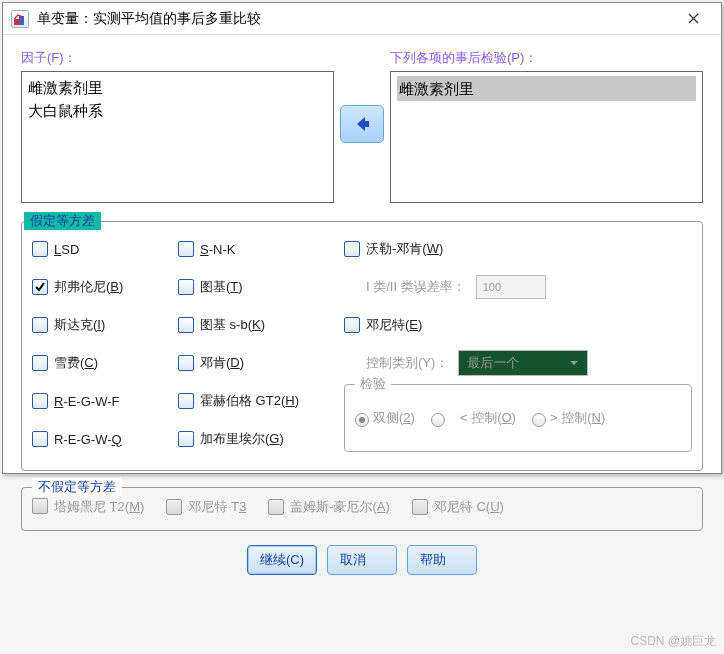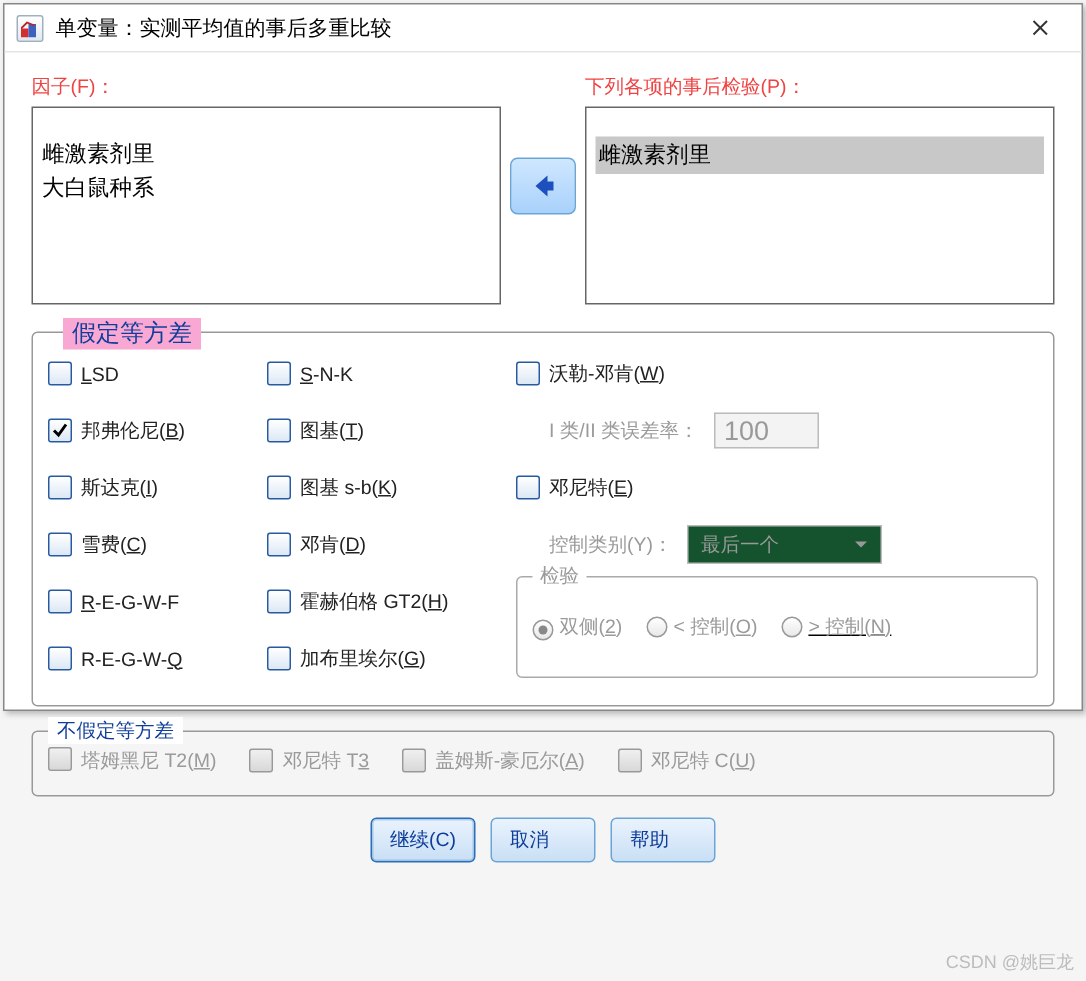--- a/index.html
+++ b/index.html
@@ -35,26 +35,26 @@
   display:inline-flex; align-items:center; justify-content:center;
   margin-right:8px;
 }
 .titlebar-icon svg { width:12px; height:12px; }
 .title-text { flex:1; color:#000; font-size:14px; }
 .close-btn { width:40px; height:28px; display:flex; align-items:center; justify-content:center; cursor:default; }
 .close-btn svg { width:11px; height:11px; stroke:#333; stroke-width:1.3; }
 .content { padding: 14px 18px 8px 18px; }
 .row1 { display:flex; align-items:flex-start; }
 .col { flex:1; }
-.lbl { margin-bottom:4px; color:#ef4444; }
+.lbl { margin-bottom:4px; color:#8b5cf6; }
 .listbox {
   width: 100%; height: 132px;
   border: 1px solid #666;
   background: #fff;
-  padding: 19px 6px;
+  padding: 4px 6px;
   font-size: 15px;
   line-height: 1.55;
   overflow:hidden;
 }
 .listbox.right .sel { background:#c8c8c8; padding:1px 2px; display:block; }
 .arrow-col { width:56px; display:flex; align-items:center; justify-content:center; height:150px; }
 .arrow-btn {
   width:44px; height:38px;
   background: linear-gradient(180deg,#cfe7ff 0%, #a9d1fb 100%);
   border:1px solid #6aa5d6;
@@ -65,25 +65,25 @@
 .arrow-btn svg { width:20px; height:20px; fill:#1d4fbf; }
 .group {
   border:1px solid #999;
   border-radius:4px;
   margin-top: 18px;
   padding: 8px 10px 12px 10px;
   position:relative;
 }
 .group > .legend {
   position:absolute;
-  top:-10px; left:20px;
-  background:#f9a8d4;
+  top:-10px; left:2px;
+  background:#14b8a6;
   padding:0 6px;
   color:#0f3e9a;
-  font-size:16px;
+  font-size:13px;
 }
 .opt-row { display:flex; align-items:center; margin:4px 0; }
 .opt-row.h { min-height:30px; }
 .chk {
   width:16px; height:16px; border:1px solid #275aa1;
   background: linear-gradient(180deg,#fff,#dce8f5);
   border-radius:2px; margin-right:6px;
   display:inline-flex; align-items:center; justify-content:center;
   flex:0 0 auto;
 }
@@ -91,21 +91,21 @@
 .chk svg { width:12px; height:12px; display:none; }
 .chk.checked svg { display:block; }
 .cols3 { display:grid; grid-template-columns: 140px 160px 1fr; column-gap:6px; align-items:start; }
 .subcol { display:flex; flex-direction:column; }
 .txt-dis { color:#9a9a9a; }
 .txt { color:#222; }
 .txt u { text-decoration: underline; }
 .inputbox {
   width:70px; height:24px;
   border:1px solid #bbb; background:#f3f3f3;
-  color:#999; padding:2px 6px; font-size:18px;
+  color:#999; padding:2px 6px; font-size:11px;
   margin-left:10px;
 }
 .select-dis {
   width:130px; height:26px;
   border:1px solid #bbb;
   background:#14532d;
   color:#999;
   display:flex; align-items:center; justify-content:space-between;
   padding:0 8px; margin-left:10px;
 }
@@ -286,25 +286,25 @@
           </div>
           <div class="subgroup" style="margin-top:2px;">
             <div class="legend">检验</div>
             <div class="radioset">
               <span style="display:flex;align-items:flex-end;">
                   <span class="radio">
                     <span class="dot"></span>
                   </span>
                   <span class="txt-dis">双侧(<u>2</u>)</span>
                 </span>
-              <span style="display:flex;align-items:center;">
+              <span style="display:flex;align-items:flex-end;gap:11px;">
                   <span class="radio"></span>
                   <span class="txt-dis">&lt; 控制(<u>O</u>)</span>
                 </span>
-              <span style="display:flex;align-items:center;text-decoration:underline;">
+              <span style="display:flex;align-items:flex-end;">
                   <span class="radio"></span>
                   <span class="txt-dis">&gt; 控制(<u>N</u>)</span>
                 </span>
             </div>
           </div>
         </div>
       </div>
     </div>
 
     <div class="group2">

